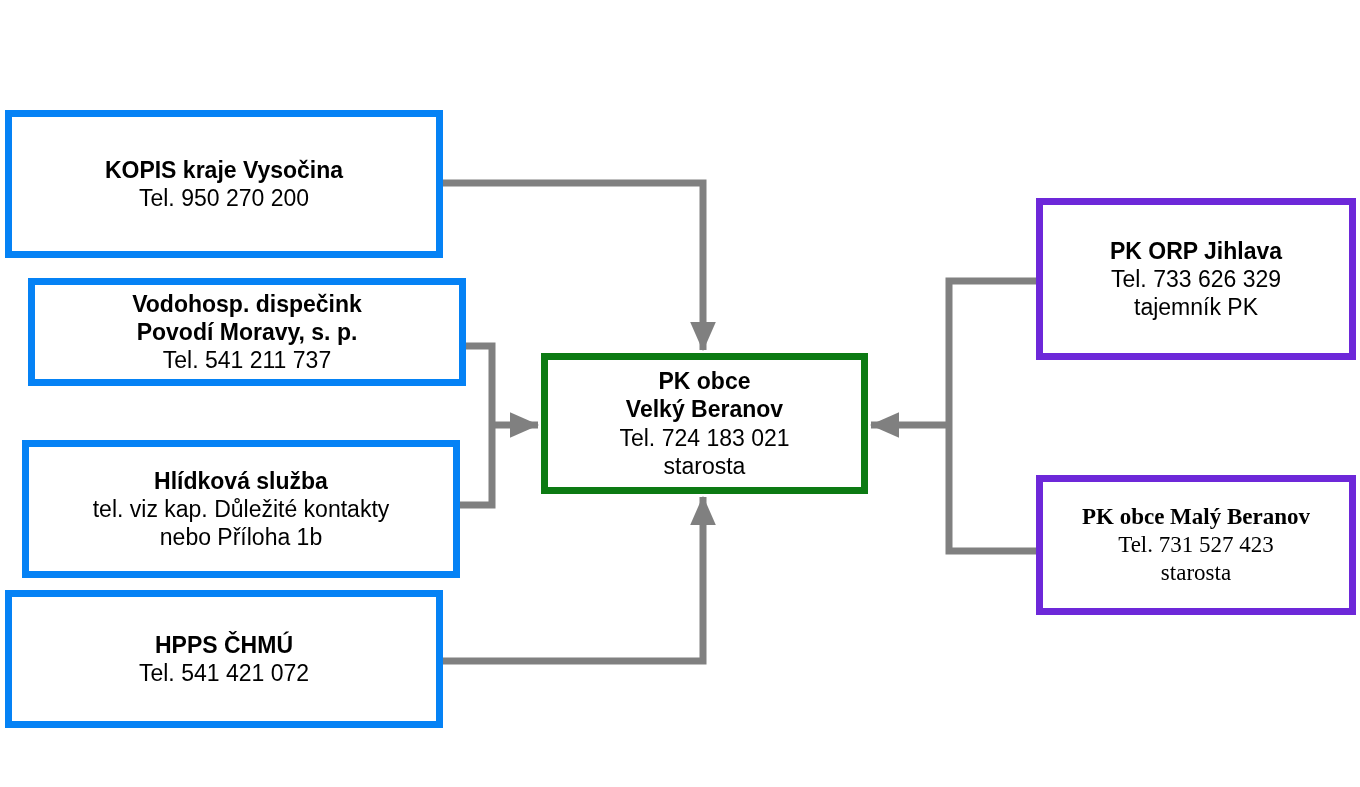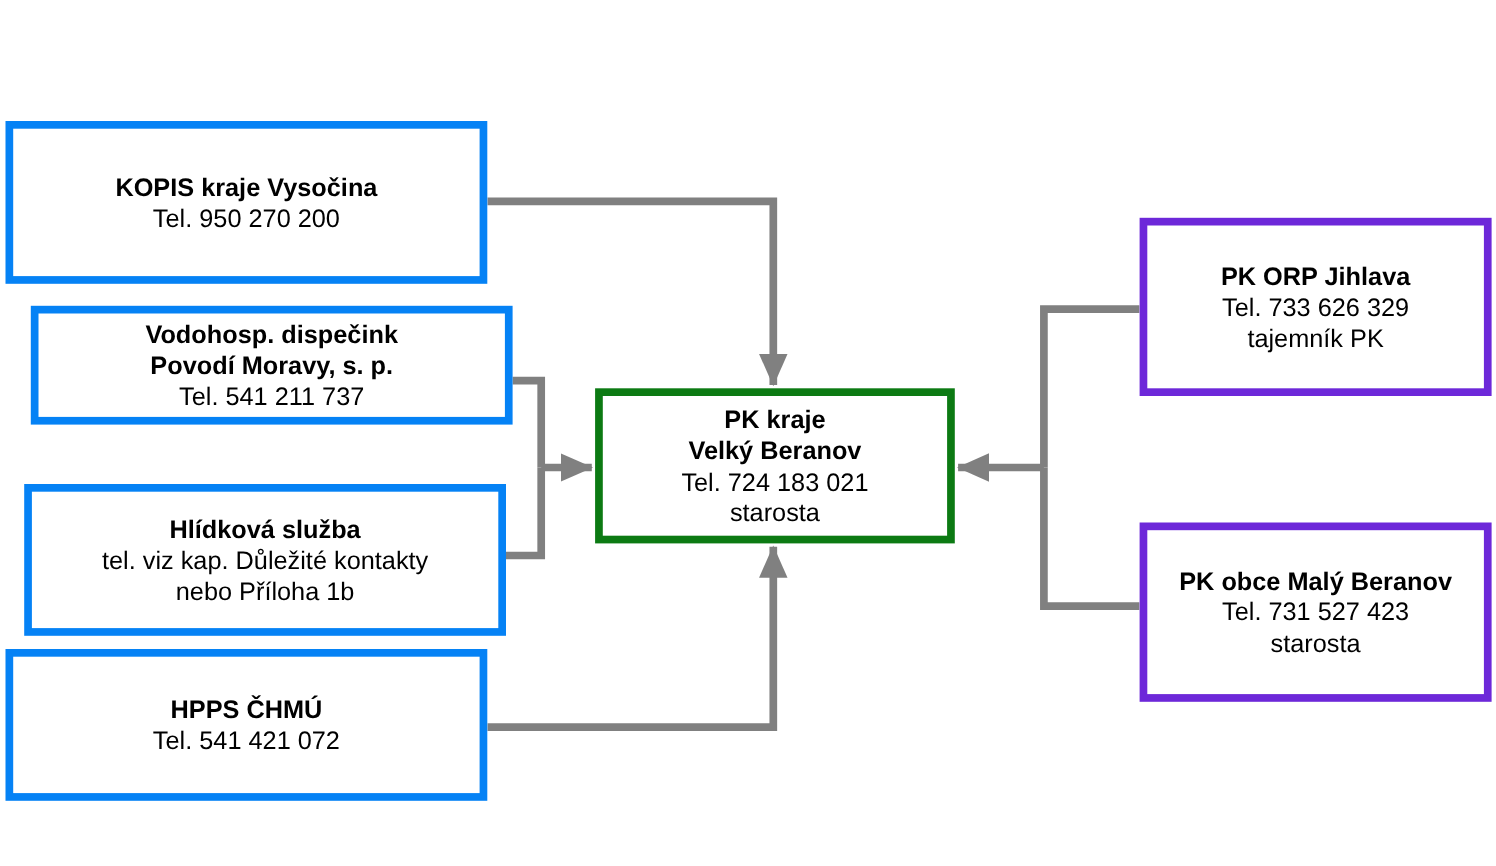--- a/index.html
+++ b/index.html
@@ -115,31 +115,31 @@
     <span class="ln r">tel. viz kap. Důležité kontakty</span>
     <span class="ln r">nebo Příloha 1b</span>
   </div>
 
   <div class="node source" style="left:5px; top:590px; width:438px; height:138px;">
     <span class="ln b">HPPS ČHMÚ</span>
     <span class="ln r">Tel. 541 421 072</span>
   </div>
 
   <div class="node central" style="left:541px; top:353px; width:327px; height:141px;">
-    <span class="ln b">PK kraje</span>
+    <span class="ln b">PK obce</span>
     <span class="ln b">Velký Beranov</span>
     <span class="ln r">Tel. 724 183 021</span>
     <span class="ln r">starosta</span>
   </div>
 
   <div class="node partner" style="left:1036px; top:198px; width:320px; height:162px;">
     <span class="ln b">PK ORP Jihlava</span>
     <span class="ln r">Tel. 733 626 329</span>
     <span class="ln r">tajemník PK</span>
   </div>
 
-  <div class="node partner" style="left:1036px; top:475px; width:320px; height:163px;">
+  <div class="node partner" style="left:1036px; top:475px; width:320px; height:140px;font-family:Liberation Serif, serif;">
     <span class="ln b">PK obce Malý Beranov</span>
     <span class="ln r">Tel. 731 527 423</span>
     <span class="ln r">starosta</span>
   </div>
 
 </div>
 
 </body></html>

